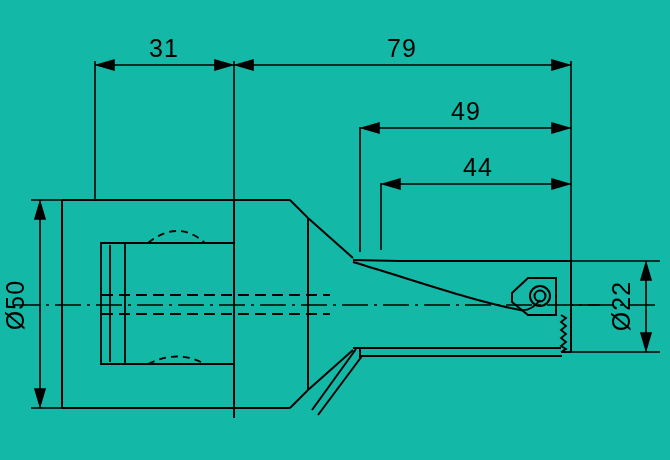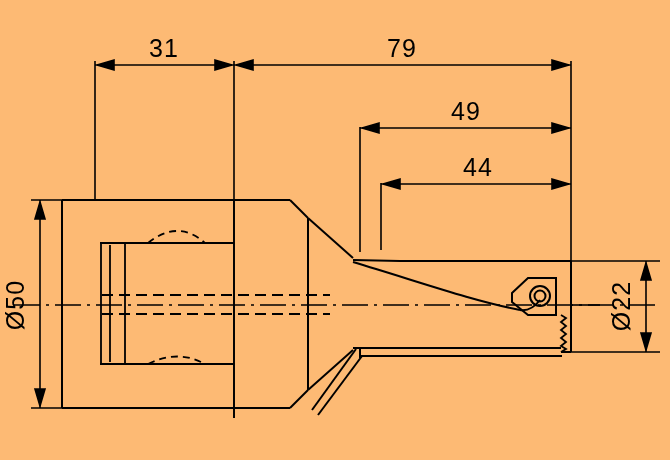--- a/index.html
+++ b/index.html
@@ -8,21 +8,21 @@
     padding: 0;
     background: #ffffff;
   }
   body {
     font-family: "Liberation Sans", sans-serif;
   }
   #drawing-root {
     position: relative;
     width: 670px;
     height: 460px;
-    background: #fdba74;
+    background: #14b8a6;
     overflow: hidden;
   }
   #drawing-svg {
     position: absolute;
     left: 0;
     top: 0;
     display: block;
   }
   .dim-text {
     font-family: "Liberation Sans", sans-serif;

